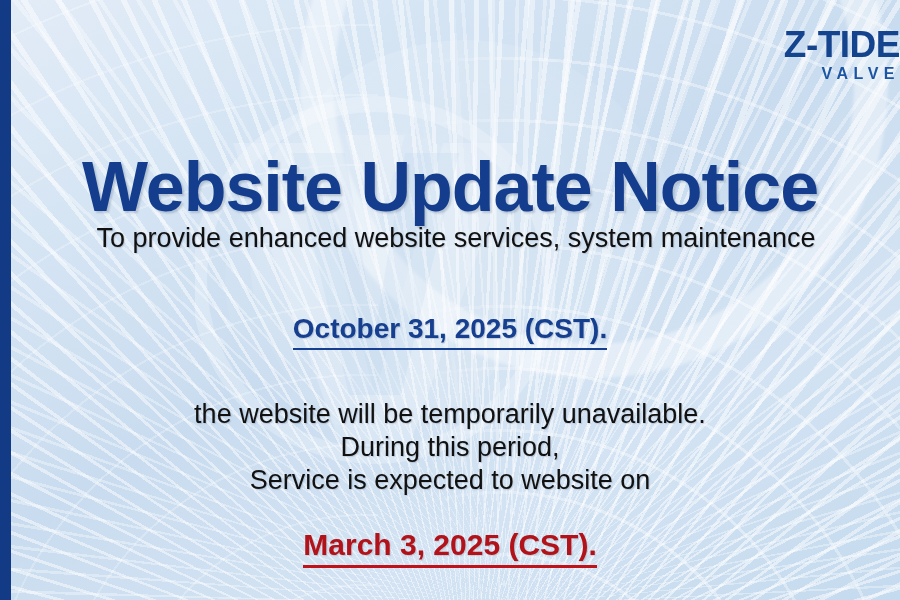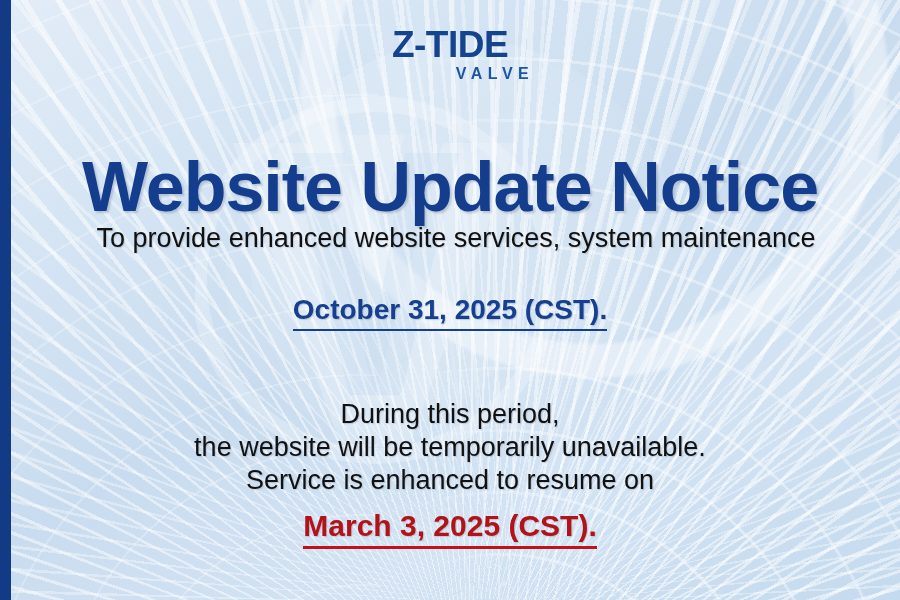--- a/index.html
+++ b/index.html
@@ -124,21 +124,21 @@
     inset: 0;
     padding-left: 11px;
     box-sizing: border-box;
   }
 
   .logo-block {
     position: absolute;
     top: 26px;
     left: 0;
     right: 0;
-    text-align: center;
+    text-align: right;
     line-height: 1;
   }
   .logo-word {
     display: block;
     font-family: "Liberation Sans", sans-serif;
     font-weight: bold;
     font-size: 37px;
     letter-spacing: -0.5px;
     color: #15448f;
   }
@@ -189,20 +189,21 @@
     right: 0;
     text-align: center;
     font-family: "Liberation Sans", sans-serif;
     font-weight: bold;
     font-size: 28px;
     line-height: 1.2;
   }
   .date-line .u {
     display: inline-block;
     padding-bottom: 2px;
+    margin-top: 19px;
   }
   .date-maint {
     top: 293px;
     color: #16408f;
     text-shadow: 1px 1px 1px rgba(110,130,165,0.35);
   }
   .date-maint .u { border-bottom: 2px solid #16408f; }
   .date-resume {
     top: 508px;
     color: #b21219;
@@ -246,23 +247,23 @@
 
     <div class="para para-1">
       <div>To provide enhanced website services, system maintenance</div>
     </div>
 
     <div class="date-line date-maint">
       <span class="u">October 31, 2025 (CST).</span>
     </div>
 
     <div class="para para-2">
+      <div>the website will be temporarily unavailable.</div>
       <div>During this period,</div>
-      <div>the website will be temporarily unavailable.</div>
-      <div>Service is enhanced to resume on</div>
+      <div>Service is expected to website on</div>
     </div>
 
     <div class="date-line date-resume">
       <span class="u">March 3, 2025 (CST).</span>
     </div>
 
   </div>
 </div>
 
 </body></html>

